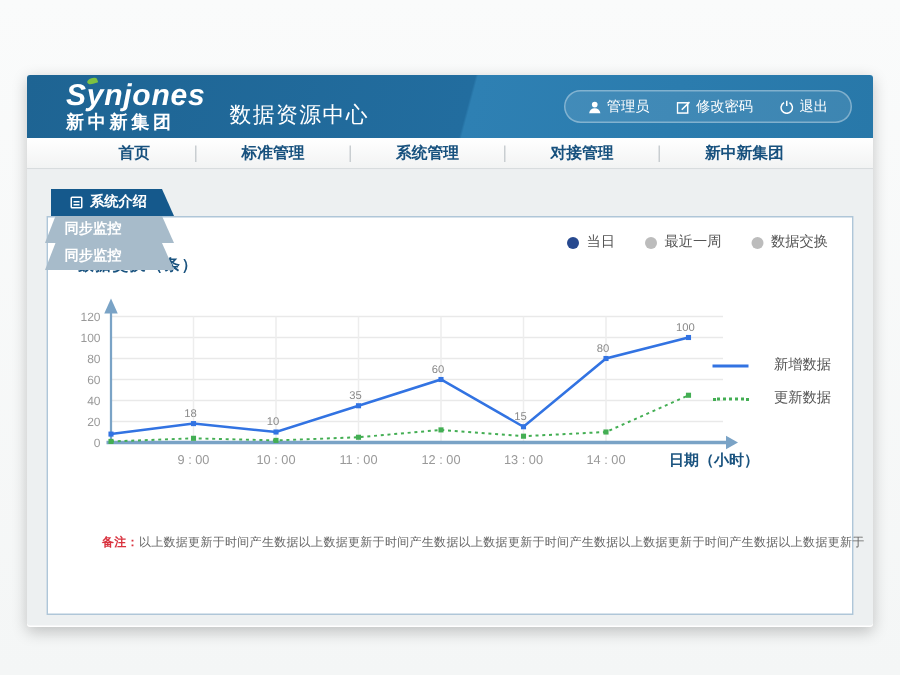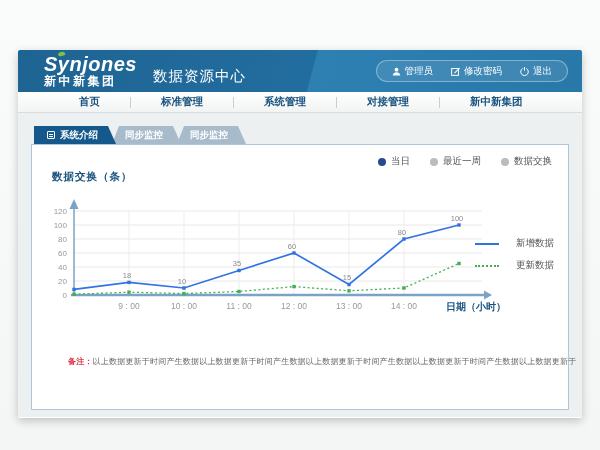--- a/index.html
+++ b/index.html
@@ -45,21 +45,21 @@
     border-bottom:1px solid #d8dcde;
     display:flex; align-items:center; padding-left:31px;
   }
   .nav-item{
     font-size:10.5px; font-weight:bold; color:#17517e; text-decoration:none;
     padding:0 30px; cursor:pointer; white-space:nowrap;
   }
   .nav-sep{ width:1px; height:11px; background:#c9ced1; }
   
   .content{ position:relative; height:304px; background:#edf0f1; border-radius:0 0 2px 2px; }
-  .tab-bar{ position:absolute; left:16px; top:13px; display:flex; z-index:3; }
+  .tab-bar{ position:absolute; left:16px; top:13px; display:flex; z-index:3;flex-direction:column; }
   .tab{
     height:18px; line-height:18px; color:#fff; font-size:9.5px; font-weight:bold;
     padding:0 18px 0 13px; cursor:pointer; white-space:nowrap;
     background:#a7bbca; clip-path:polygon(7px 0, calc(100% - 8px) 0, 100% 100%, 0 100%);
     margin-left:-4px; display:flex; align-items:center; gap:5px;
   }
   .tab.active{ background:#15598c; clip-path:polygon(0 0, calc(100% - 8px) 0, 100% 100%, 0 100%); margin-left:0; z-index:4; }
   .tab-icon{ width:8px; height:8px; border:1px solid #fff; border-radius:1px; position:relative; }
   .tab-icon::before, .tab-icon::after{ content:""; position:absolute; left:1px; right:1px; height:1px; background:#fff; }
   .tab-icon::before{ top:2px; } .tab-icon::after{ top:4px; }

